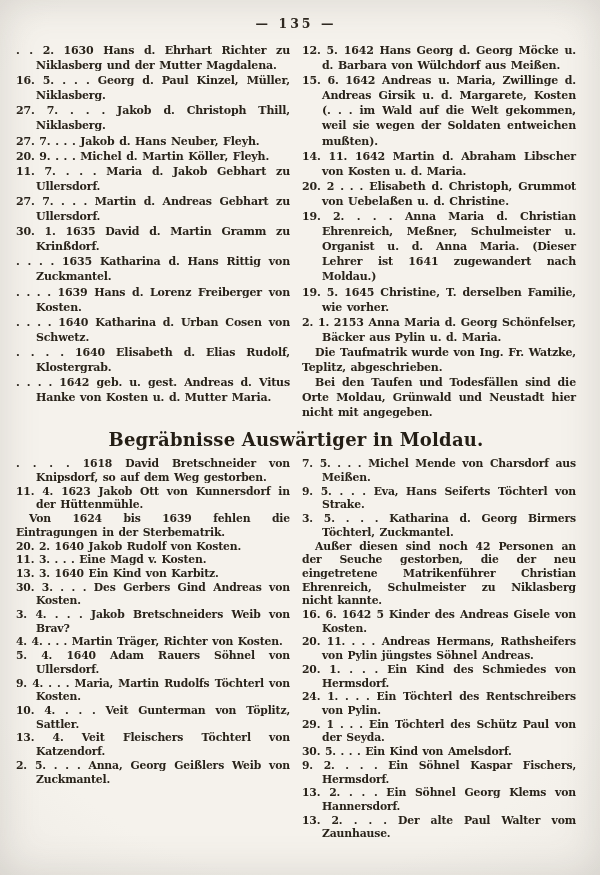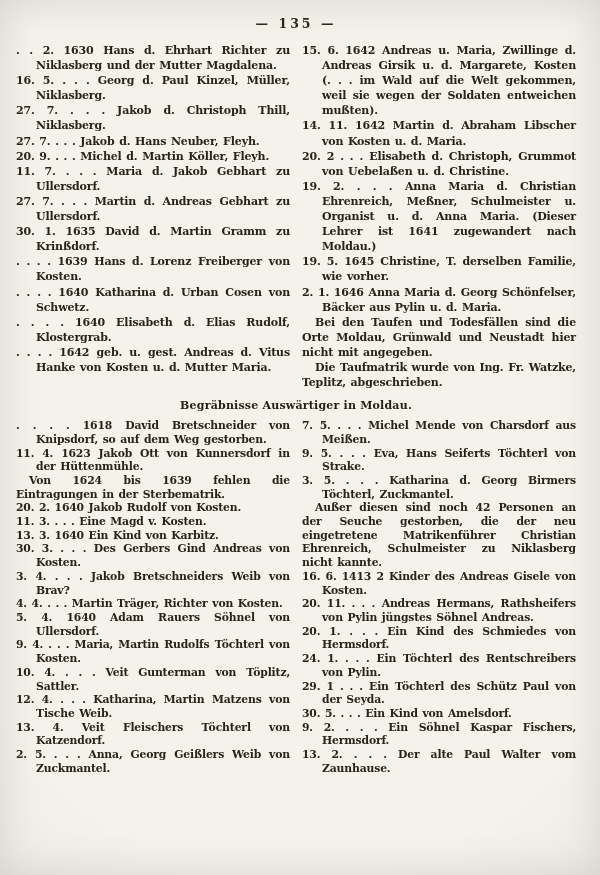--- a/index.html
+++ b/index.html
@@ -42,21 +42,21 @@
     padding-left: 20px;
     text-indent: -20px;
     word-spacing: 1px;
   }
   .note {
     text-indent: 13px;
     word-spacing: 1px;
   }
   .section-heading {
     text-align: center;
-    font-size: 11px;
+    font-size: 18px;
     font-weight: 700;
     margin: 9px 0 7px 0;
     letter-spacing: 0.2px;
     color: #241e15;
   }
 </style>
 </head>
 <body>
 
 <div class="page">
@@ -66,66 +66,68 @@
   <div class="columns upper">
     <div class="col">
         <div class="entry">. . 2. 1630 Hans d. Ehrhart Richter zu Niklasberg und der Mutter Magdalena.</div>
         <div class="entry">16. 5. . . . Georg d. Paul Kinzel, Müller, Niklasberg.</div>
         <div class="entry">27. 7. . . . Jakob d. Christoph Thill, Niklasberg.</div>
         <div class="entry">27. 7. . . . Jakob d. Hans Neuber, Fleyh.</div>
         <div class="entry">20. 9. . . . Michel d. Martin Köller, Fleyh.</div>
         <div class="entry">11. 7. . . . Maria d. Jakob Gebhart zu Ullersdorf.</div>
         <div class="entry">27. 7. . . . Martin d. Andreas Gebhart zu Ullersdorf.</div>
         <div class="entry">30. 1. 1635 David d. Martin Gramm zu Krinßdorf.</div>
+        <div class="entry">. . . . 1635 Katharina d. Hans Rittig von Zuckmantel.</div>
         <div class="entry">. . . . 1639 Hans d. Lorenz Freiberger von Kosten.</div>
         <div class="entry">. . . . 1640 Katharina d. Urban Cosen von Schwetz.</div>
         <div class="entry">. . . . 1640 Elisabeth d. Elias Rudolf, Klostergrab.</div>
         <div class="entry">. . . . 1642 geb. u. gest. Andreas d. Vitus Hanke von Kosten u. d. Mutter Maria.</div>
       </div>
     <div class="col">
+        <div class="entry">12. 5. 1642 Hans Georg d. Georg Möcke u. d. Barbara von Wülchdorf aus Meißen.</div>
         <div class="entry">15. 6. 1642 Andreas u. Maria, Zwillinge d. Andreas Girsik u. d. Margarete, Kosten (. . . im Wald auf die Welt gekommen, weil sie wegen der Soldaten entweichen mußten).</div>
         <div class="entry">14. 11. 1642 Martin d. Abraham Libscher von Kosten u. d. Maria.</div>
         <div class="entry">20. 2 . . . Elisabeth d. Christoph, Grummot von Uebelaßen u. d. Christine.</div>
         <div class="entry">19. 2. . . . Anna Maria d. Christian Ehrenreich, Meßner, Schulmeister u. Organist u. d. Anna Maria. (Dieser Lehrer ist 1641 zugewandert nach Moldau.)</div>
         <div class="entry">19. 5. 1645 Christine, T. derselben Familie, wie vorher.</div>
-        <div class="entry">2. 1. 1646 Anna Maria d. Georg Schönfelser, Bäcker aus Pylin u. d. Maria.</div>
+        <div class="entry">2. 1. 2153 Anna Maria d. Georg Schönfelser, Bäcker aus Pylin u. d. Maria.</div>
+        <div class="note">Die Taufmatrik wurde von Ing. Fr. Watzke, Teplitz, abgeschrieben.</div>
         <div class="note">Bei den Taufen und Todesfällen sind die Orte Moldau, Grünwald und Neustadt hier nicht mit angegeben.</div>
-        <div class="note">Die Taufmatrik wurde von Ing. Fr. Watzke, Teplitz, abgeschrieben.</div>
       </div>
   </div>
 
   <div class="section-heading">Begräbnisse Auswärtiger in Moldau.</div>
 
   <div class="columns lower">
     <div class="col">
         <div class="entry">. . . . 1618 David Bretschneider von Knipsdorf, so auf dem Weg gestorben.</div>
         <div class="entry">11. 4. 1623 Jakob Ott von Kunnersdorf in der Hüttenmühle.</div>
         <div class="note">Von 1624 bis 1639 fehlen die Eintragungen in der Sterbematrik.</div>
         <div class="entry">20. 2. 1640 Jakob Rudolf von Kosten.</div>
         <div class="entry">11. 3. . . . Eine Magd v. Kosten.</div>
         <div class="entry">13. 3. 1640 Ein Kind von Karbitz.</div>
         <div class="entry">30. 3. . . . Des Gerbers Gind Andreas von Kosten.</div>
         <div class="entry">3. 4. . . . Jakob Bretschneiders Weib von Brav?</div>
         <div class="entry">4. 4. . . . Martin Träger, Richter von Kosten.</div>
         <div class="entry">5. 4. 1640 Adam Rauers Söhnel von Ullersdorf.</div>
         <div class="entry">9. 4. . . . Maria, Martin Rudolfs Töchterl von Kosten.</div>
         <div class="entry">10. 4. . . . Veit Gunterman von Töplitz, Sattler.</div>
-        <div class="entry">12. 4. . . . Katharina, Martin Matzens von Tische Weib.</div>
         <div class="entry">13. 4. Veit Fleischers Töchterl von Katzendorf.</div>
         <div class="entry">2. 5. . . . Anna, Georg Geißlers Weib von Zuckmantel.</div>
       </div>
     <div class="col">
         <div class="entry">7. 5. . . . Michel Mende von Charsdorf aus Meißen.</div>
         <div class="entry">9. 5. . . . Eva, Hans Seiferts Töchterl von Strake.</div>
         <div class="entry">3. 5. . . . Katharina d. Georg Birmers Töchterl, Zuckmantel.</div>
         <div class="note">Außer diesen sind noch 42 Personen an der Seuche gestorben, die der neu eingetretene Matrikenführer Christian Ehrenreich, Schulmeister zu Niklasberg nicht kannte.</div>
-        <div class="entry">16. 6. 1413 2 Kinder des Andreas Gisele von Kosten.</div>
+        <div class="entry">16. 6. 1642 5 Kinder des Andreas Gisele von Kosten.</div>
         <div class="entry">20. 11. . . . Andreas Hermans, Rathsheifers von Pylin jüngstes Söhnel Andreas.</div>
         <div class="entry">20. 1. . . . Ein Kind des Schmiedes von Hermsdorf.</div>
         <div class="entry">24. 1. . . . Ein Töchterl des Rentschreibers von Pylin.</div>
         <div class="entry">29. 1 . . . Ein Töchterl des Schütz Paul von der Seyda.</div>
         <div class="entry">30. 5. . . . Ein Kind von Amelsdorf.</div>
         <div class="entry">9. 2. . . . Ein Söhnel Kaspar Fischers, Hermsdorf.</div>
+        <div class="entry">13. 2. . . . Ein Söhnel Georg Klems von Hannersdorf.</div>
         <div class="entry">13. 2. . . . Der alte Paul Walter vom Zaunhause.</div>
       </div>
   </div>
 
 </div>
 
 </body></html>

